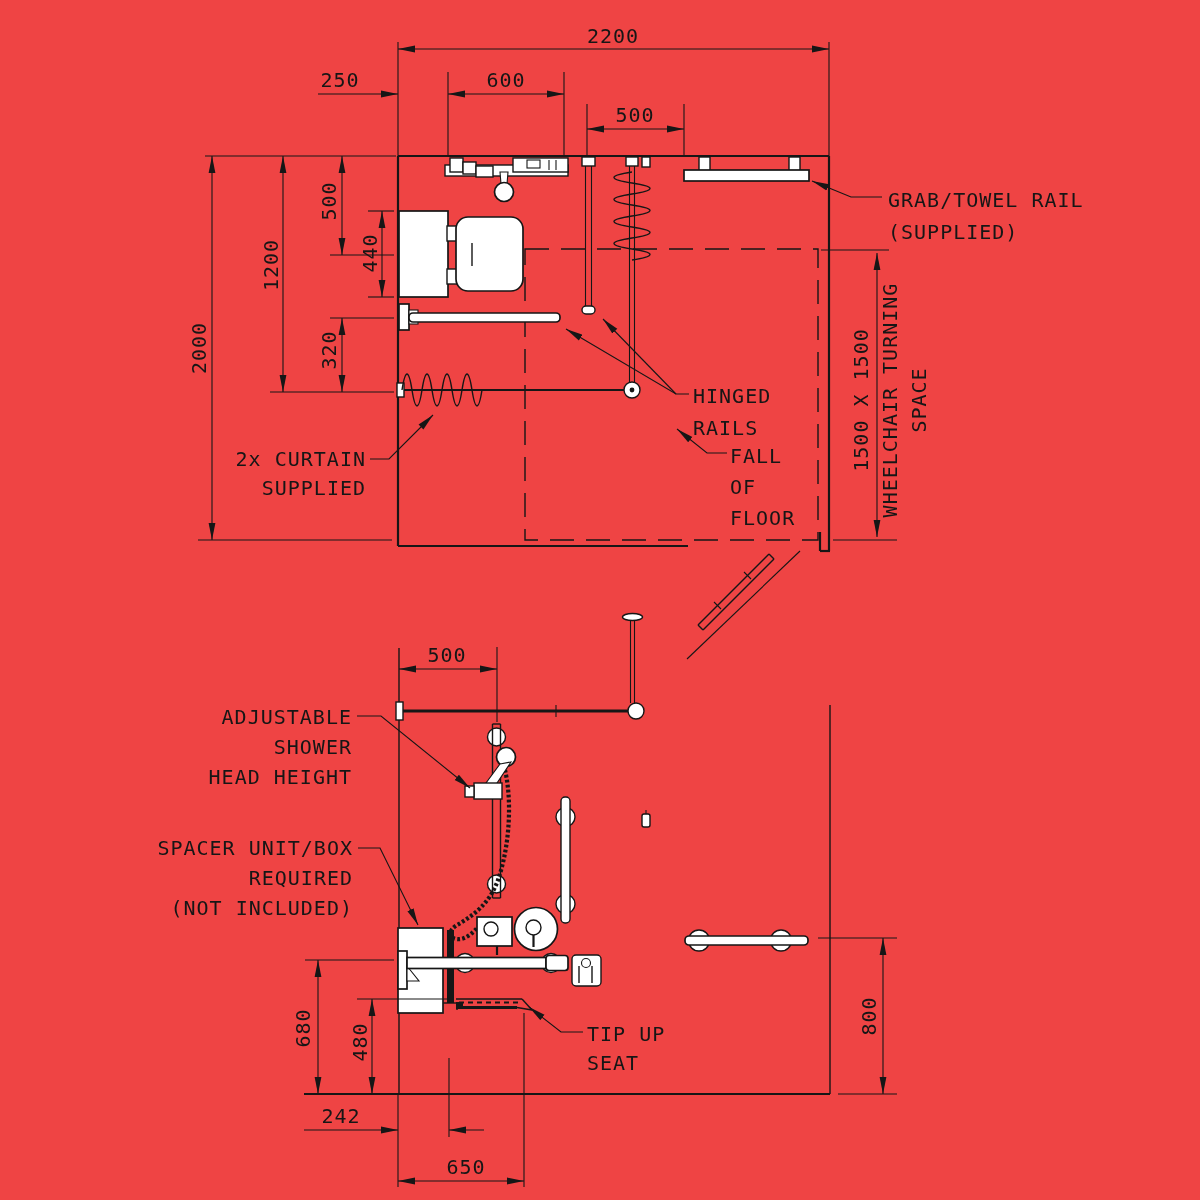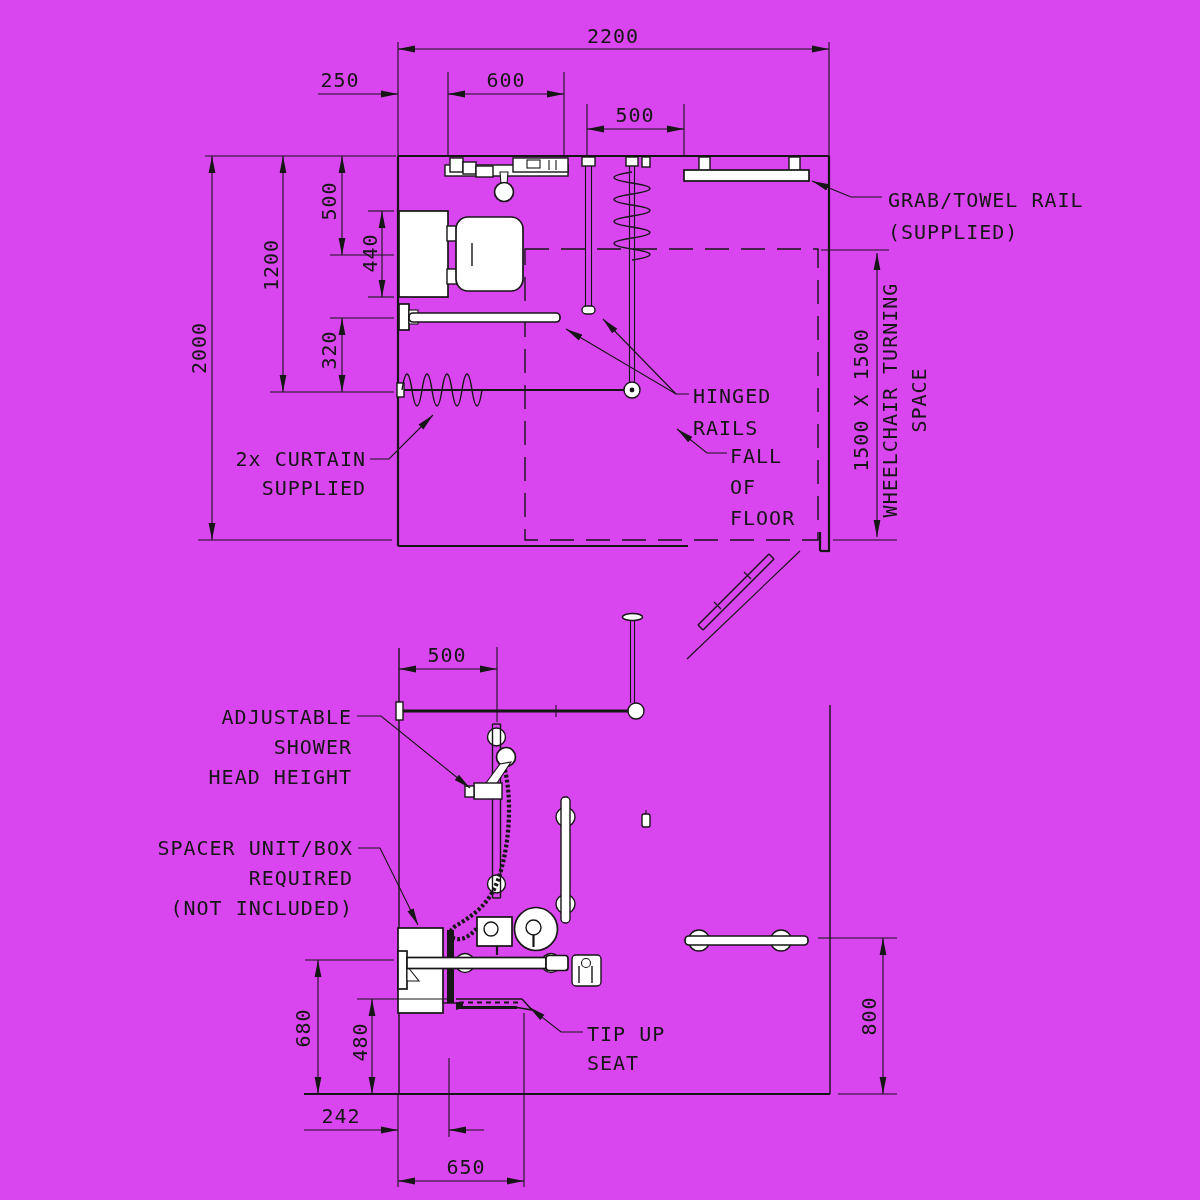--- a/index.html
+++ b/index.html
@@ -1,16 +1,16 @@
 <!DOCTYPE html>
 <html><head>
 <meta charset="utf-8">
 <style>
   html,body{margin:0;padding:0;background:#ffffff;}
-  .stage{position:relative;width:1200px;height:1200px;background:#d946ef;overflow:hidden;}
+  .stage{position:relative;width:1200px;height:1200px;background:#ef4444;overflow:hidden;}
   svg{display:block;}
   svg *{vector-effect:none;}
   .ln{stroke:#161616;fill:none;}
   .w1{stroke-width:1.1;}
   .w13{stroke-width:1.4;}
   .w15{stroke-width:1.7;}
   .w2{stroke-width:2.2;}
   .w3{stroke-width:3.2;}
   .fx{fill:#ffffff;stroke:#161616;}
   .solid{fill:#161616;stroke:none;}

